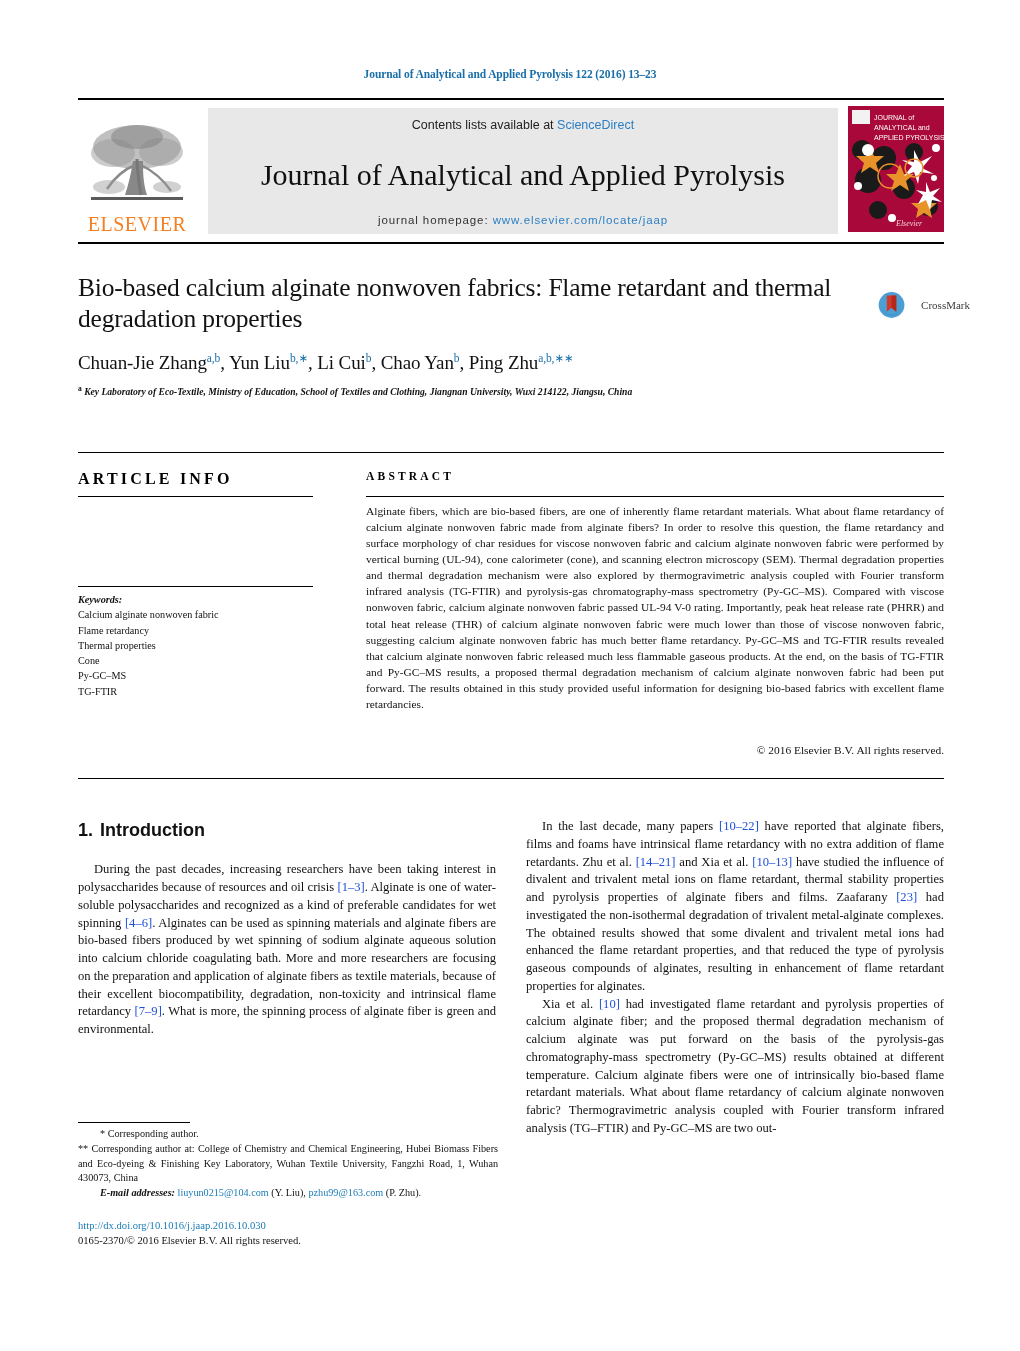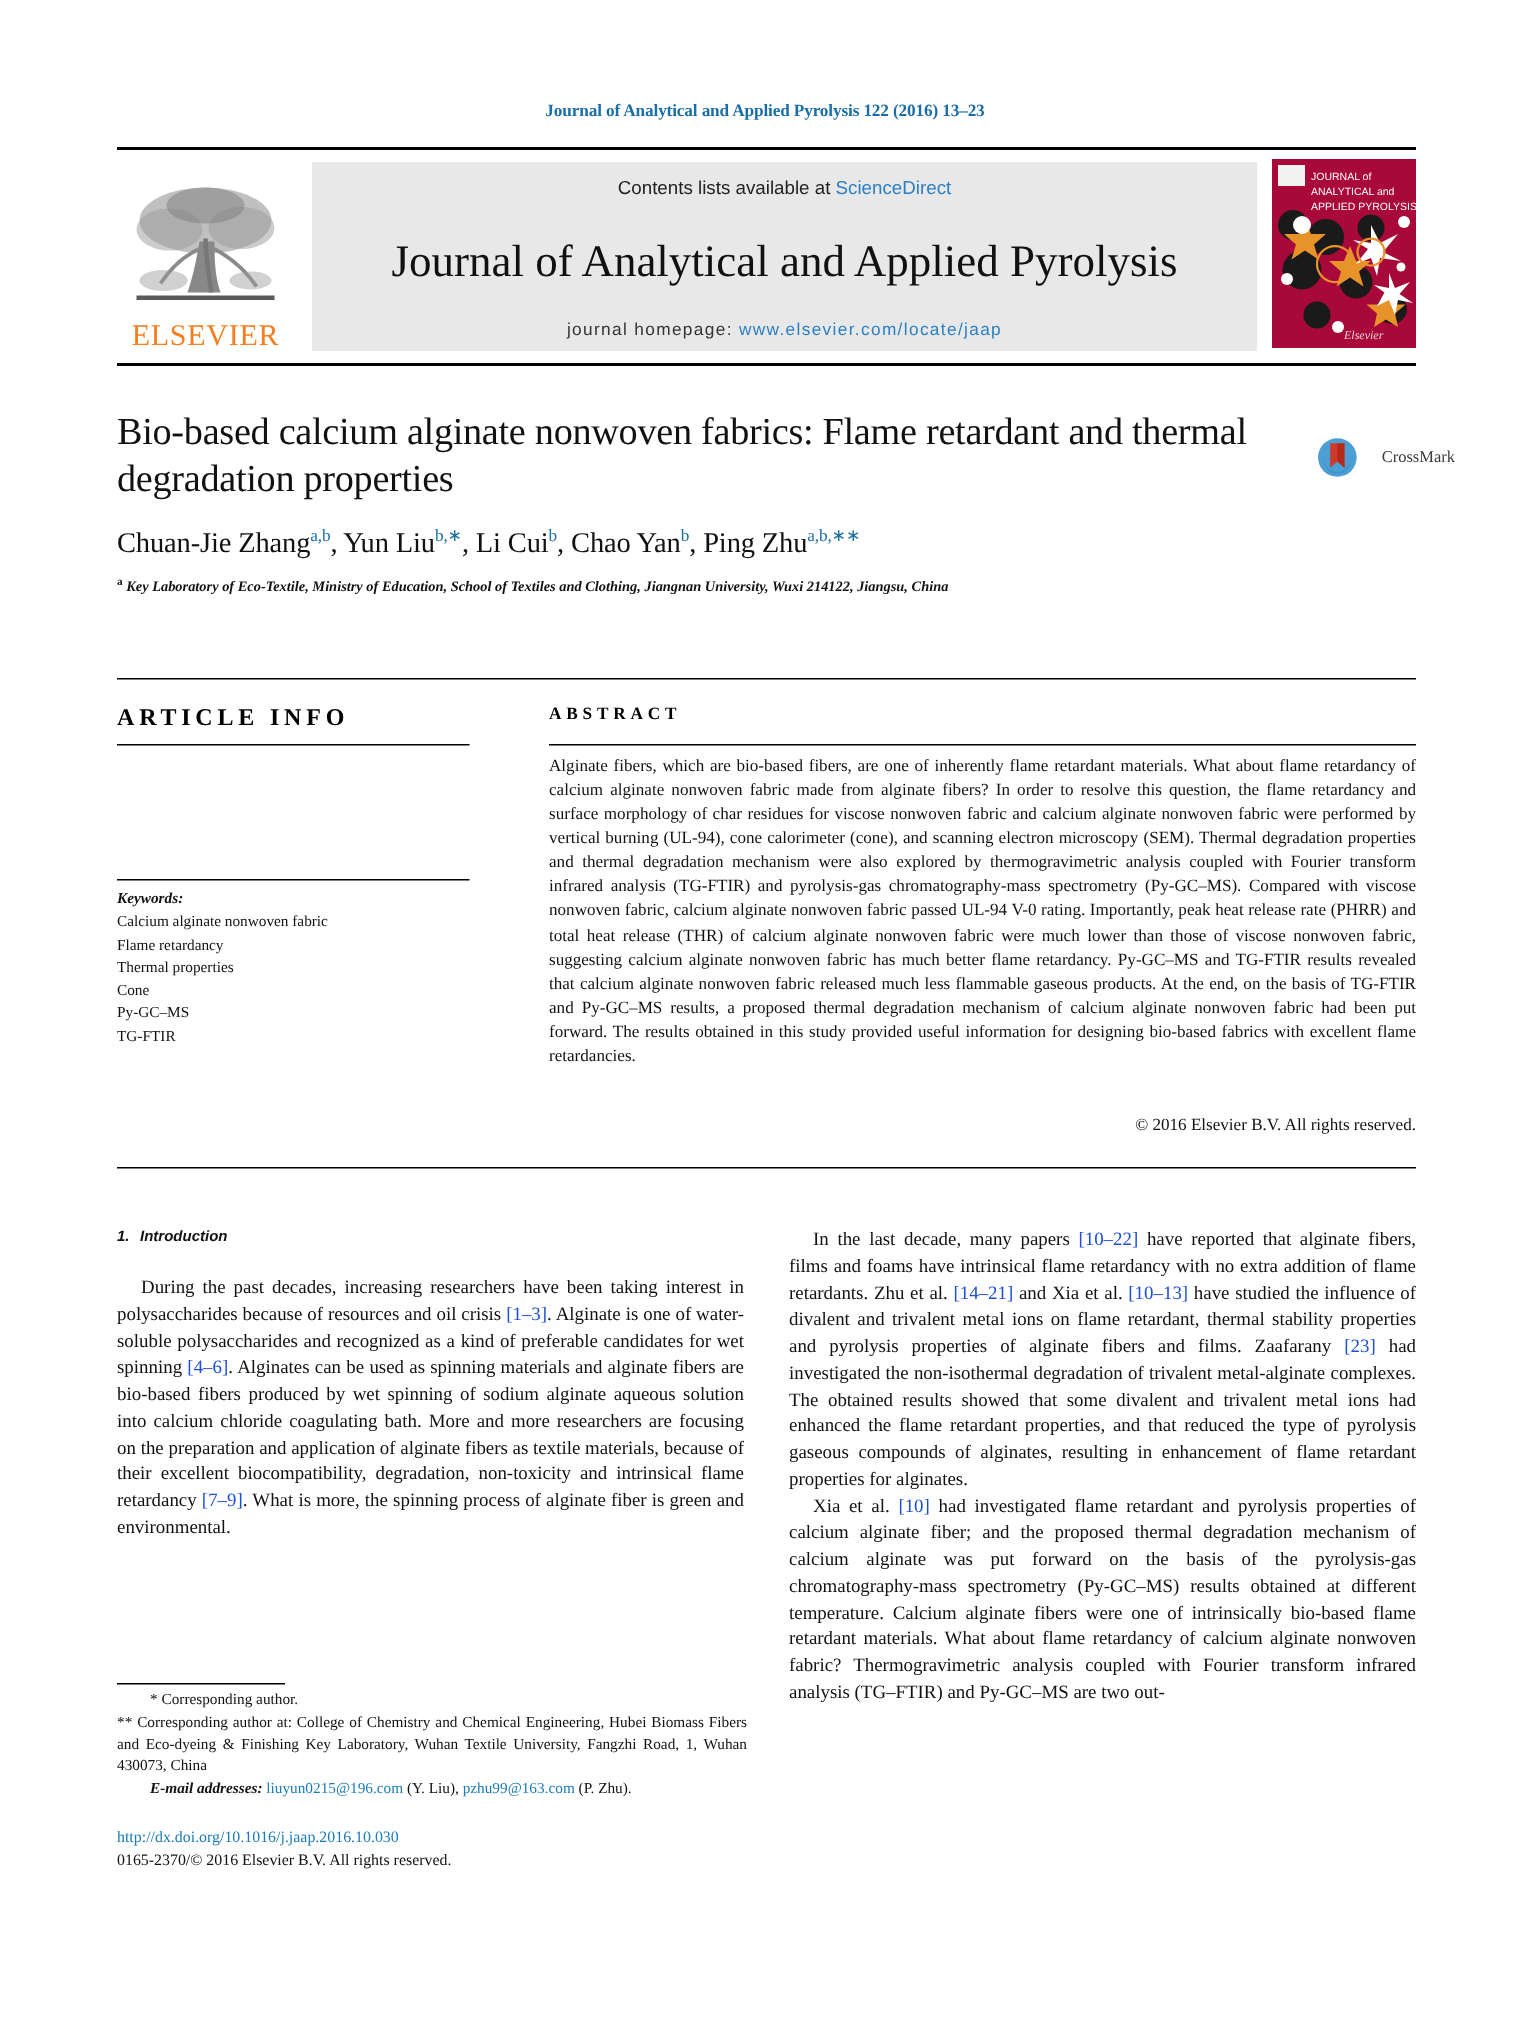--- a/index.html
+++ b/index.html
@@ -294,25 +294,24 @@
     line-height: 1.41;
     text-align: justify;
     color: #111;
     hyphens: none;
   }
   .col-left { left: 78px; top: 818px; }
   .col-right { left: 526px; top: 818px; }
 
   .section-title {
     font-family: "Liberation Sans", sans-serif;
-    font-size: 10px;
+    font-size: 18px;
     font-weight: bold;
     color: #111;
     margin: 0 0 18px 0;
-    font-style: italic;
   }
   .section-title .num { margin-right: 7px; }
 
   p.body-p {
     margin: 0;
     text-indent: 16px;
   }
   p.body-p + p.body-p { margin-top: 0; }
 
   a.ref, .ref {
@@ -488,21 +487,21 @@
         <p class="body-p">Xia et al. <span class="ref">[10]</span> had investigated flame retardant and pyrolysis properties of calcium alginate fiber; and the proposed thermal degradation mechanism of calcium alginate was put forward on the basis of the pyrolysis-gas chromatography-mass spectrometry (Py-GC–MS) results obtained at different temperature. Calcium alginate fibers were one of intrinsically bio-based flame retardant materials. What about flame retardancy of calcium alginate nonwoven fabric? Thermogravimetric analysis coupled with Fourier transform infrared analysis (TG–FTIR) and Py-GC–MS are two out-</p>
       </div>
   </div>
 
   <div class="footnote-rule"></div>
   <div class="footnotes">
     <div class="fn-line fn-indent">* Corresponding author.</div>
     <div class="fn-line">** Corresponding author at: College of Chemistry and Chemical Engineering, Hubei Biomass Fibers and Eco-dyeing &amp; Finishing Key Laboratory, Wuhan Textile University, Fangzhi Road, 1, Wuhan 430073, China</div>
     <div class="fn-line fn-indent">
       <span class="email-lbl">E-mail addresses:</span>
-      <span class="mail">liuyun0215@196.com</span>
+      <span class="mail">liuyun0215@104.com</span>
       <span>(Y. Liu)</span><span>, </span><span class="mail">pzhu99@163.com</span>
       <span>(P. Zhu).</span>
     </div>
   </div>
 
   <div class="doi-block">
     <div class="doi-link">http://dx.doi.org/10.1016/j.jaap.2016.10.030</div>
     <div class="issn-line">0165-2370/© 2016 Elsevier B.V. All rights reserved.</div>
   </div>
 

